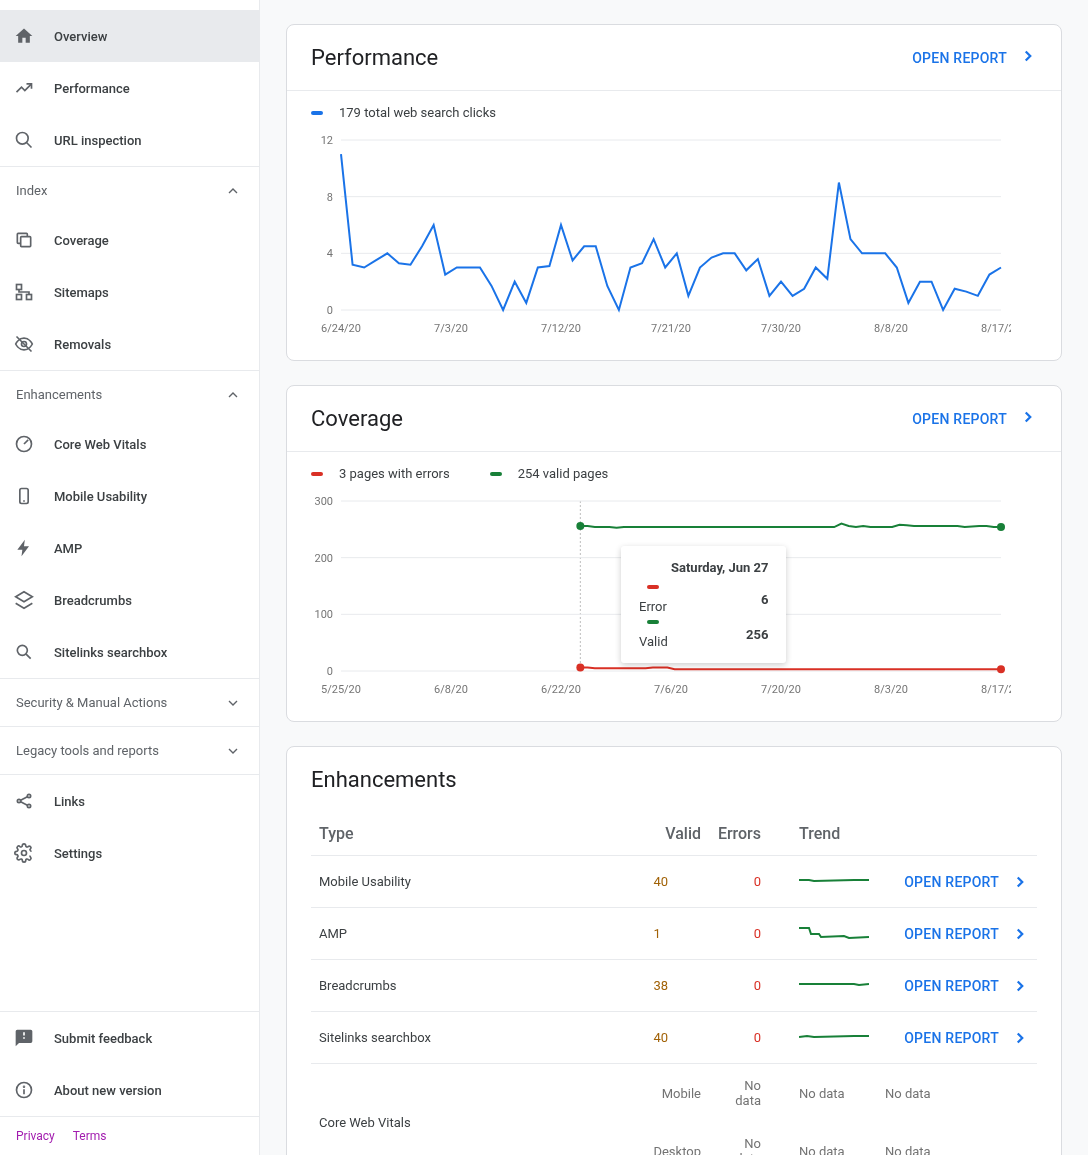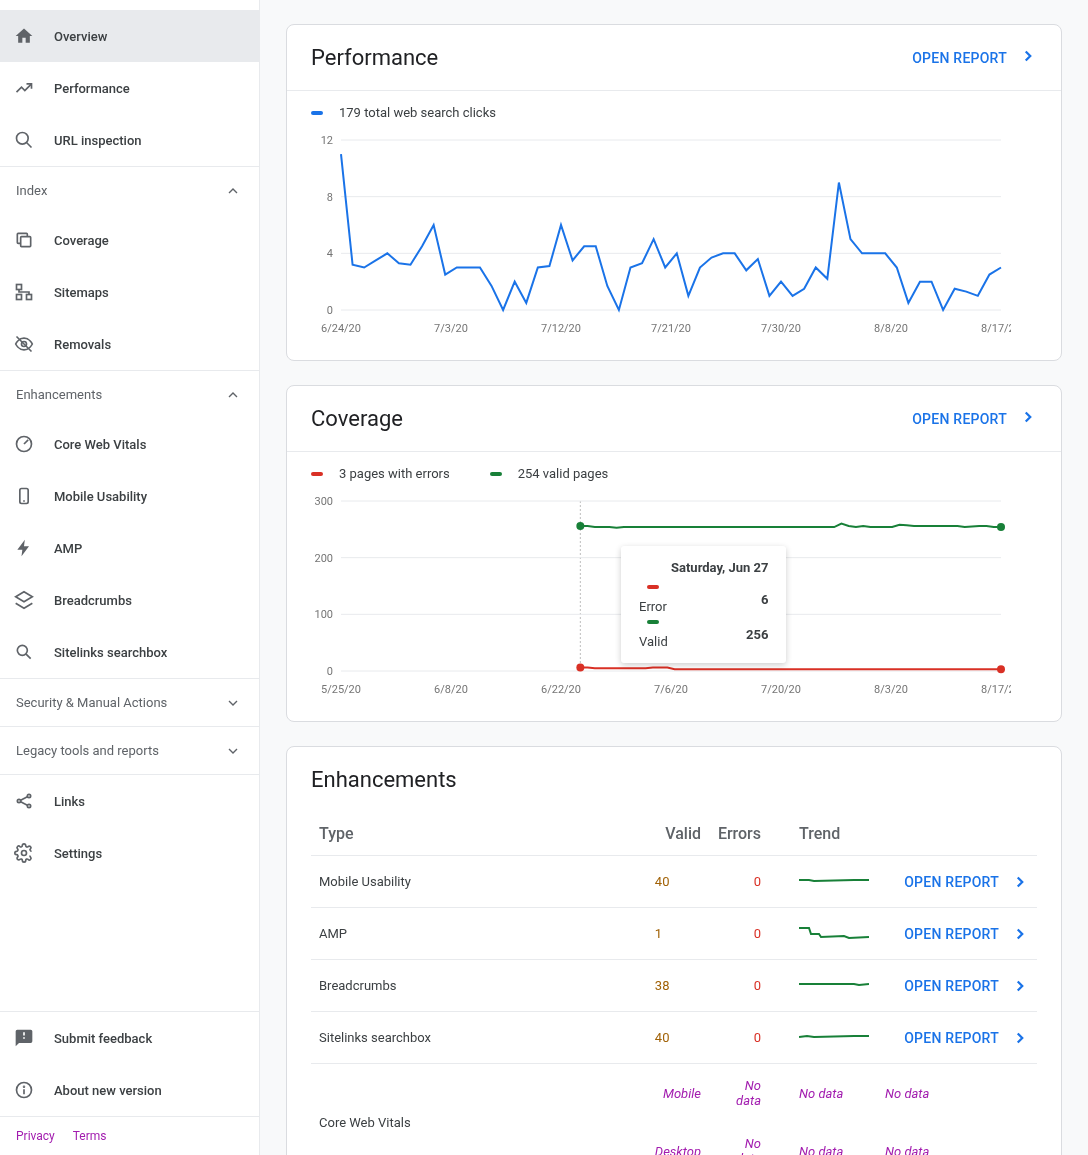--- a/index.html
+++ b/index.html
@@ -43,21 +43,21 @@
 .tooltip .tt-val { font-weight:700;}
 
 .enh-table { width:100%; border-collapse:collapse;}
 .enh-table th { text-align:left; font-weight:500; font-size:16px; color:#5f6368; padding: 12px 8px;}
 .enh-table td { padding: 14px 8px; border-top:1px solid #e8eaed; font-size:13px; color:#3c4043;}
 .enh-table td.valid { color:#a16207; text-align:left; width:60px;}
 .enh-table td.errors { color:#d93025; text-align:right; width:60px;}
 .enh-table th.num { text-align:right; width:60px;}
 .enh-table td.spark { width:90px;}
 .enh-table td.action { text-align:right; width:160px;}
-.enh-table td.sub { color:#a21caf;font-style:italic;}
+.enh-table td.sub { color:#737373;}
 .spark-box { width:70px; height:20px;}
 </style>
 </head>
 <body>
 
 <div class="layout">
 
   <div class="sidebar">
     <div class="nav-scroll">
       <div class="nav-item active">

